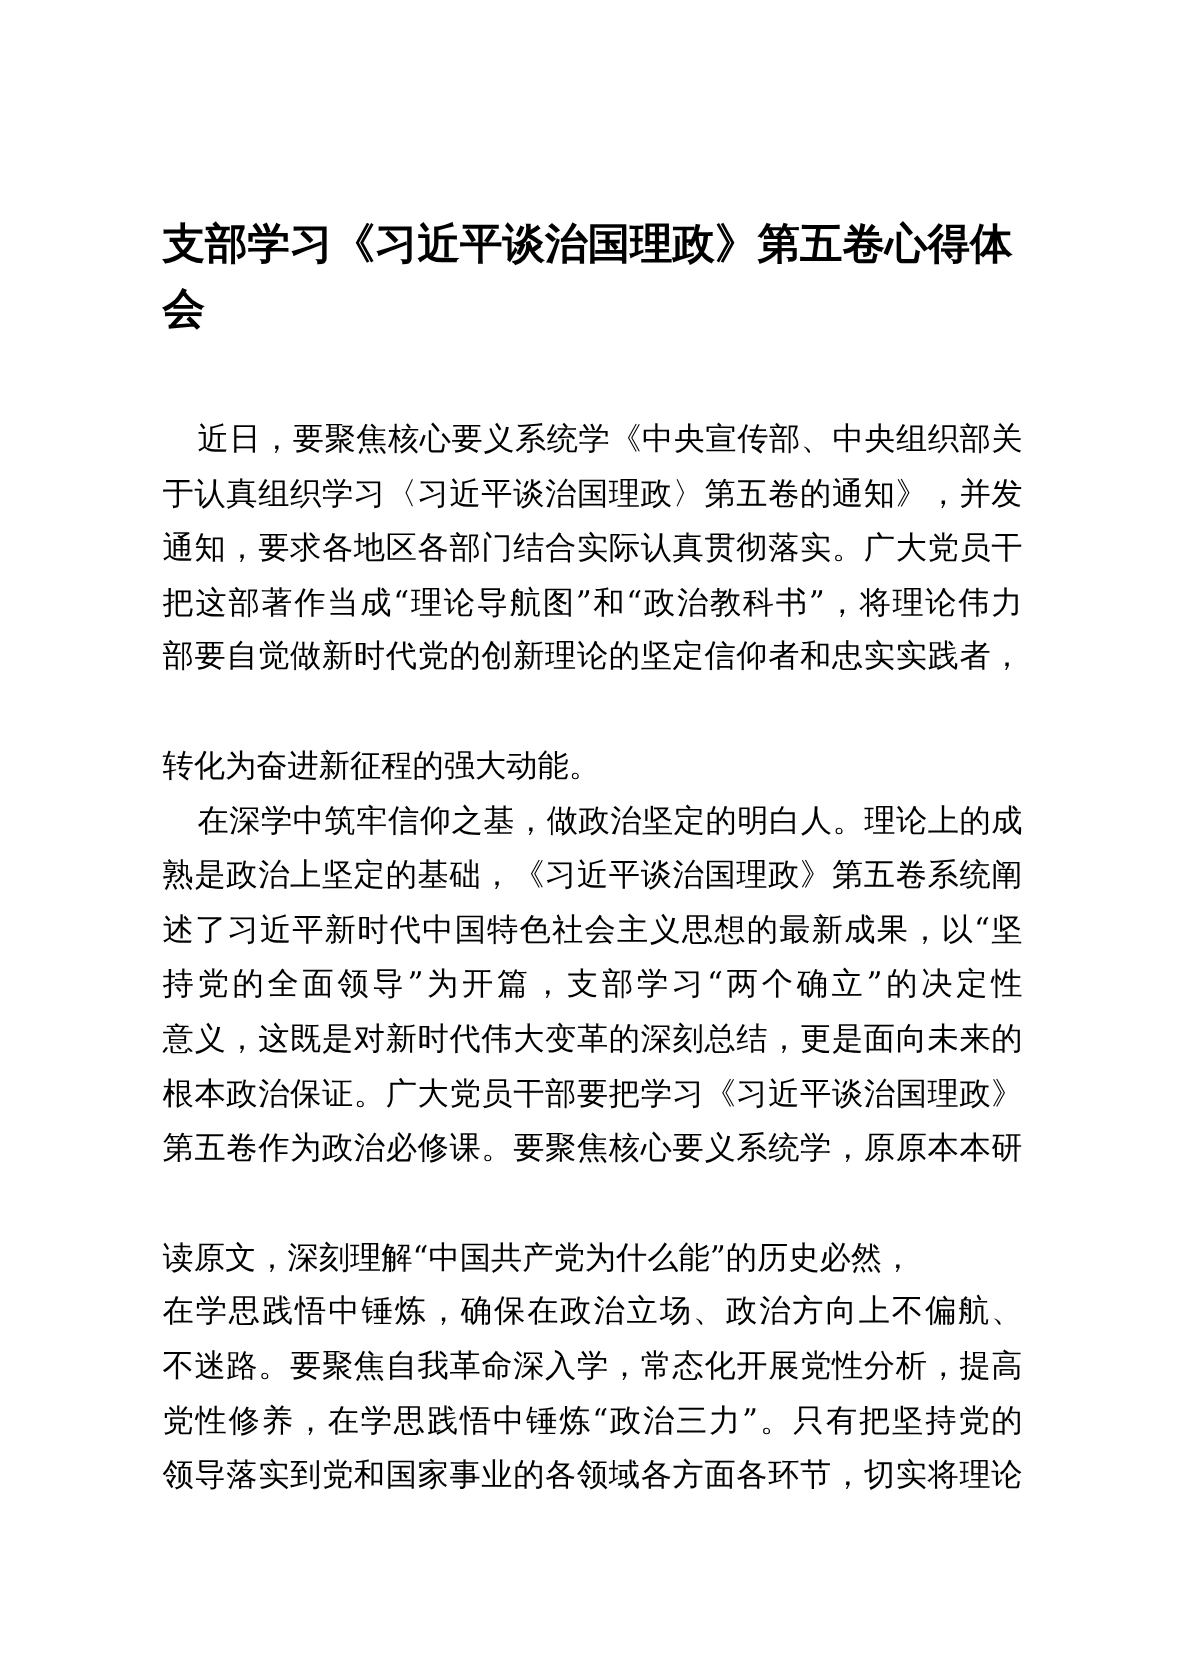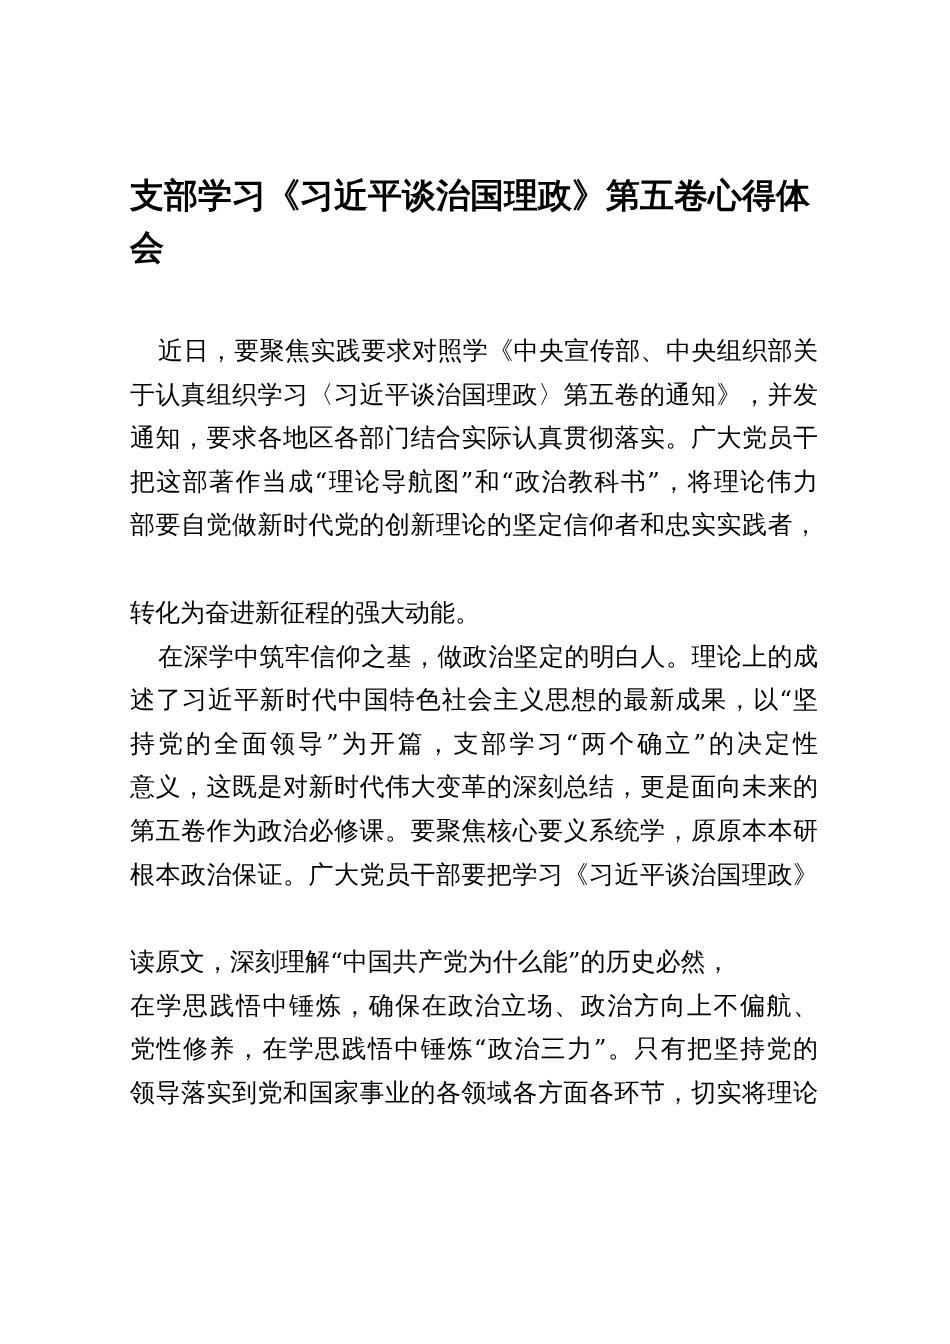--- a/index.html
+++ b/index.html
@@ -60,33 +60,35 @@
 </head>
 <body>
 
 <div class="page">
   <h1 class="title">
     <span class="title-line">支部学习《习近平谈治国理政》第五卷心得体</span>
     <span class="title-line">会</span>
   </h1>
   <div class="doc-body" id="doc-body">
       <div class="para">
-        <div class="line indent">近日，要聚焦实践要求对照学《中央宣传部、中央组织部关</div>
+        <div class="line indent">近日，要聚焦核心要义系统学《中央宣传部、中央组织部关</div>
         <div class="line">于认真组织学习〈习近平谈治国理政〉第五卷的通知》，并发出</div>
         <div class="line">通知，要求各地区各部门结合实际认真贯彻落实。广大党员干</div>
         <div class="line">把这部著作当成“理论导航图”和“政治教科书”，将理论伟力</div>
         <div class="line">部要自觉做新时代党的创新理论的坚定信仰者和忠实实践者，</div>
         <div class="line end">转化为奋进新征程的强大动能。</div>
       </div>
       <div class="para">
         <div class="line indent">在深学中筑牢信仰之基，做政治坚定的明白人。理论上的成</div>
+        <div class="line">熟是政治上坚定的基础，《习近平谈治国理政》第五卷系统阐</div>
         <div class="line">述了习近平新时代中国特色社会主义思想的最新成果，以“坚</div>
         <div class="line">持党的全面领导”为开篇，支部学习“两个确立”的决定性</div>
         <div class="line">意义，这既是对新时代伟大变革的深刻总结，更是面向未来的</div>
+        <div class="line">根本政治保证。广大党员干部要把学习《习近平谈治国理政》</div>
         <div class="line">第五卷作为政治必修课。要聚焦核心要义系统学，原原本本研</div>
-        <div class="line">根本政治保证。广大党员干部要把学习《习近平谈治国理政》</div>
         <div class="line end">读原文，深刻理解“中国共产党为什么能”的历史必然，</div>
         <div class="line">在学思践悟中锤炼，确保在政治立场、政治方向上不偏航、</div>
+        <div class="line">不迷路。要聚焦自我革命深入学，常态化开展党性分析，提高</div>
         <div class="line">党性修养，在学思践悟中锤炼“政治三力”。只有把坚持党的</div>
         <div class="line">领导落实到党和国家事业的各领域各方面各环节，切实将理论</div>
       </div>
     </div>
 </div>
 
 </body></html>

